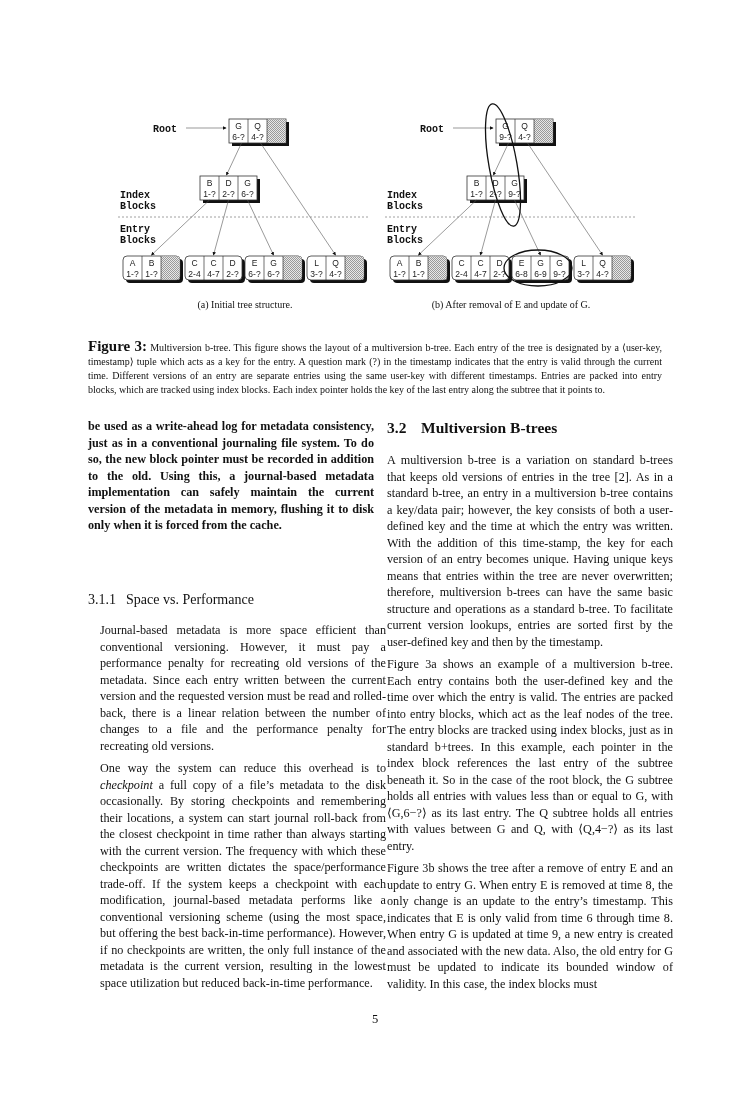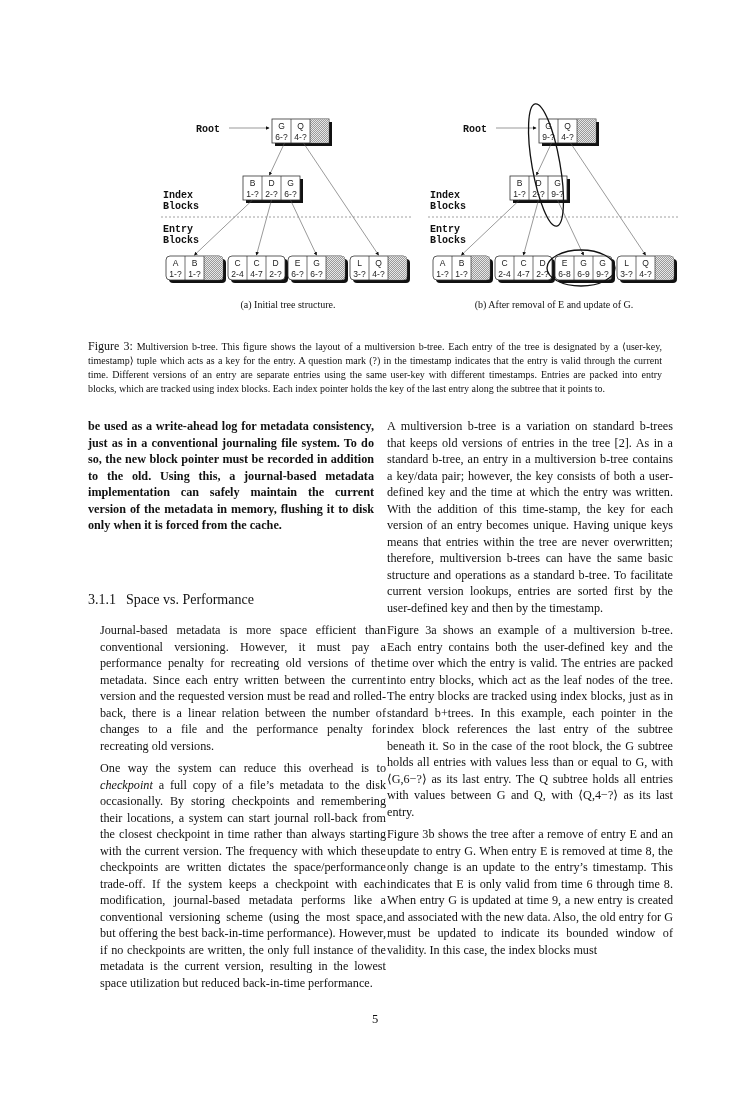--- a/index.html
+++ b/index.html
@@ -1,23 +1,23 @@
 <!DOCTYPE html>
 <html><head>
 <meta charset="utf-8">
 <style>
   html, body { margin:0; padding:0; background:#ffffff; }
   body { width:750px; height:1100px; position:relative; overflow:hidden;
          font-family:"Liberation Serif", serif; color:#111; }
-  .fig-wrap { position:absolute; left:0; top:0; width:653px; height:320px;padding-left:43px; }
+  .fig-wrap { position:absolute; left:0; top:0; width:653px; height:320px; }
   svg text.mono { font-family:"Liberation Mono", monospace; font-weight:bold; font-size:10px; fill:#111; }
   svg text.cell { font-family:"Liberation Sans", sans-serif; font-size:8.5px; fill:#222; }
   svg text.cap { font-family:"Liberation Serif", serif; font-size:10px; fill:#111; }
   .caption { position:absolute; left:88px; top:339px; width:574px; font-size:10px; line-height:14px; text-align:justify; }
-  .caption .fig-label { font-size:12px; }
+  .caption .fig-label { font-size:15px;font-weight:bold; }
   .caption b { font-weight:normal; }
   .col { position:absolute; width:286px; font-size:12.2px; line-height:16.5px; text-align:justify; }
   .col p { margin:0 0 6px 0; }
   .col-left { left:88px; top:418px;font-weight:bold; }
   .col-right { left:387px; top:418px; }
   .subsec { position:absolute; left:88px; top:592px; font-weight:normal; font-size:14px; }
   .subsec .num { display:inline-block; width:38px; }
   .sec { font-weight:bold; font-size:15.5px; margin:0 0 14px 0; line-height:20px; }
   .sec .num { display:inline-block; width:34px; }
   .pagenum { position:absolute; left:0; width:750px; top:1012px; text-align:center; font-size:12.5px; }
@@ -226,18 +226,21 @@
 <div class="subsec">
   <span class="num">3.1.1</span><span>Space vs. Performance</span>
 </div>
 
 <div class="col" style="left:100px; top:622px;">
   <p>Journal-based metadata is more space efficient than conventional versioning. However, it must pay a performance penalty for recreating old versions of the metadata. Since each entry written between the current version and the requested version must be read and rolled-back, there is a linear relation between the number of changes to a file and the performance penalty for recreating old versions.</p>
   <p><span>One way the system can reduce this overhead is to </span><i>checkpoint</i><span> a full copy of a file’s metadata to the disk occasionally. By storing checkpoints and remembering their locations, a system can start journal roll-back from the closest checkpoint in time rather than always starting with the current version. The frequency with which these checkpoints are written dictates the space/performance trade-off. If the system keeps a checkpoint with each modification, journal-based metadata performs like a conventional versioning scheme (using the most space, but offering the best back-in-time performance). However, if no checkpoints are written, the only full instance of the metadata is the current version, resulting in the lowest space utilization but reduced back-in-time performance.</span></p>
 </div>
 
 <div class="col col-right">
+  <div class="sec">
+    <span class="num">3.2</span><span>Multiversion B-trees</span>
+  </div>
   <p>A multiversion b-tree is a variation on standard b-trees that keeps old versions of entries in the tree [2]. As in a standard b-tree, an entry in a multiversion b-tree contains a key/data pair; however, the key consists of both a user-defined key and the time at which the entry was written. With the addition of this time-stamp, the key for each version of an entry becomes unique. Having unique keys means that entries within the tree are never overwritten; therefore, multiversion b-trees can have the same basic structure and operations as a standard b-tree. To facilitate current version lookups, entries are sorted first by the user-defined key and then by the timestamp.</p>
   <p>Figure 3a shows an example of a multiversion b-tree. Each entry contains both the user-defined key and the time over which the entry is valid. The entries are packed into entry blocks, which act as the leaf nodes of the tree. The entry blocks are tracked using index blocks, just as in standard b+trees. In this example, each pointer in the index block references the last entry of the subtree beneath it. So in the case of the root block, the G subtree holds all entries with values less than or equal to G, with ⟨G,6−?⟩ as its last entry. The Q subtree holds all entries with values between G and Q, with ⟨Q,4−?⟩ as its last entry.</p>
   <p>Figure 3b shows the tree after a remove of entry E and an update to entry G. When entry E is removed at time 8, the only change is an update to the entry’s timestamp. This indicates that E is only valid from time 6 through time 8. When entry G is updated at time 9, a new entry is created and associated with the new data. Also, the old entry for G must be updated to indicate its bounded window of validity. In this case, the index blocks must</p>
 </div>
 
 <div class="pagenum">5</div>
 
 </body></html>

